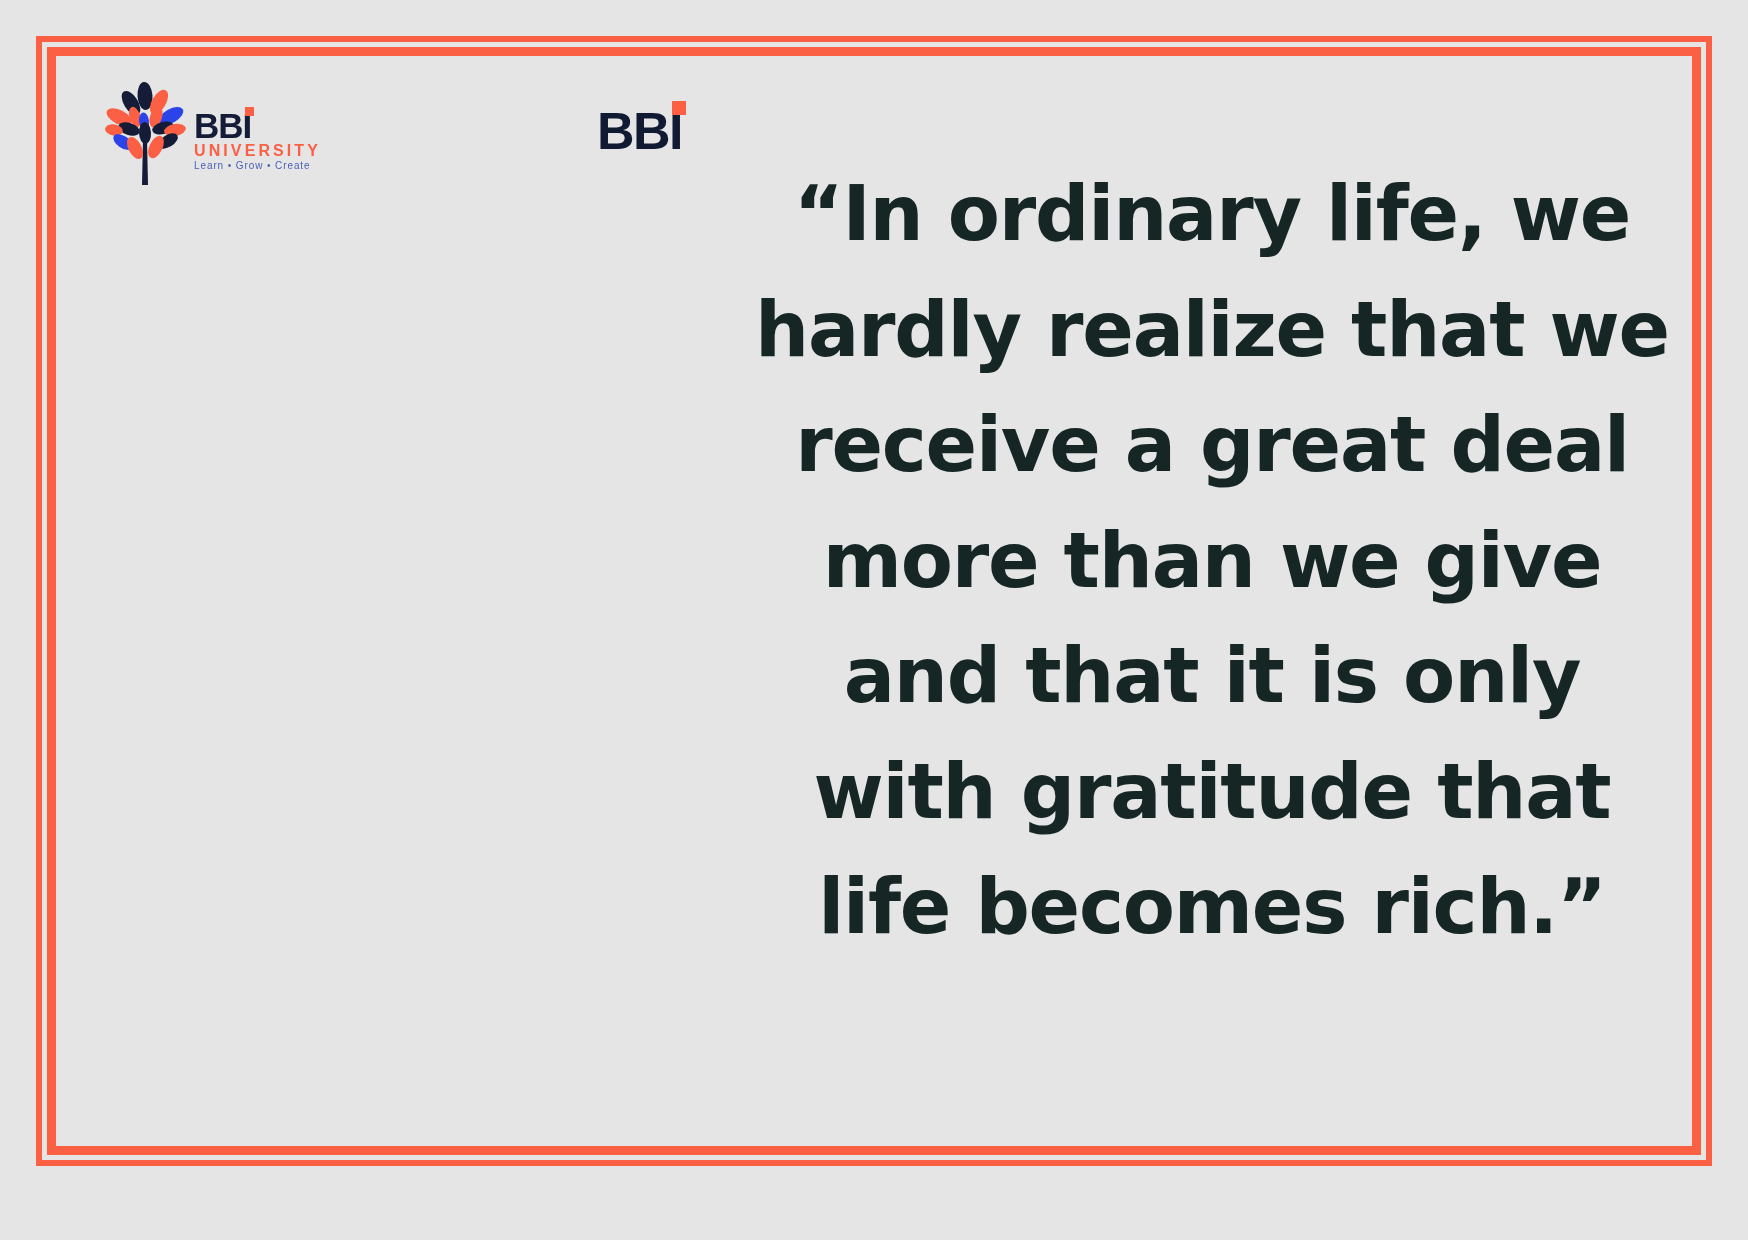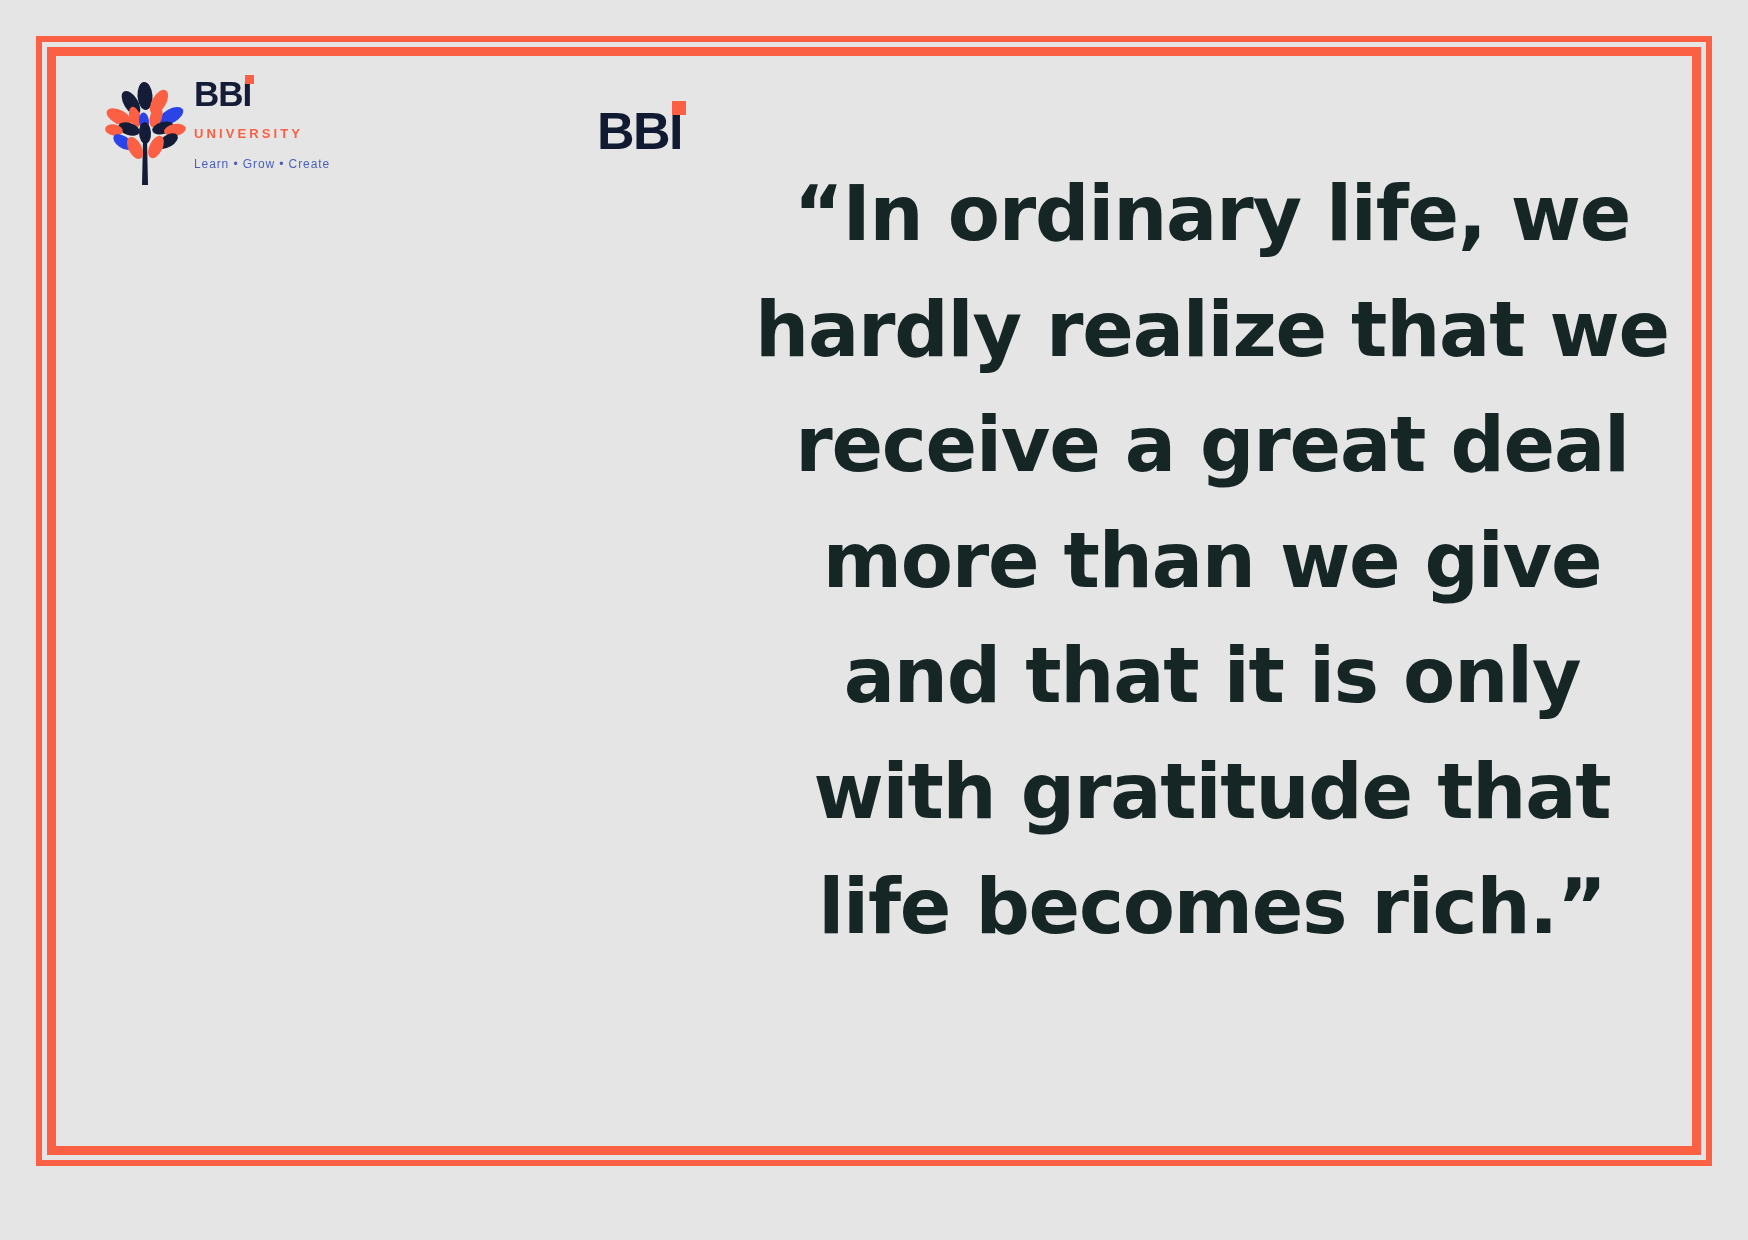--- a/index.html
+++ b/index.html
@@ -99,31 +99,31 @@
     position: absolute;
     width: 9px;
     height: 9px;
     background: #fb6045;
     right: -3px;
     top: -2px;
   }
   .uni-word {
     font-family: "Liberation Sans", sans-serif;
     font-weight: bold;
-    font-size: 13px;
+    font-size: 16px;
     letter-spacing: 3.1px;
     color: #fb6045;
-    margin-top: 16px;
+    margin-top: 0;
   }
   .tagline-word {
     font-family: "Liberation Sans", sans-serif;
-    font-size: 12px;
+    font-size: 10px;
     letter-spacing: 0.9px;
     color: #4a5fb8;
-    margin-top: 16px;
+    margin-top: 0;
   }
 
   .header-title {
     font-family: "DejaVu Sans", sans-serif;
     font-weight: bold;
     font-size: 55px;
     color: #152625;
     letter-spacing: -0.5px;
     white-space: nowrap;
     position: absolute;

